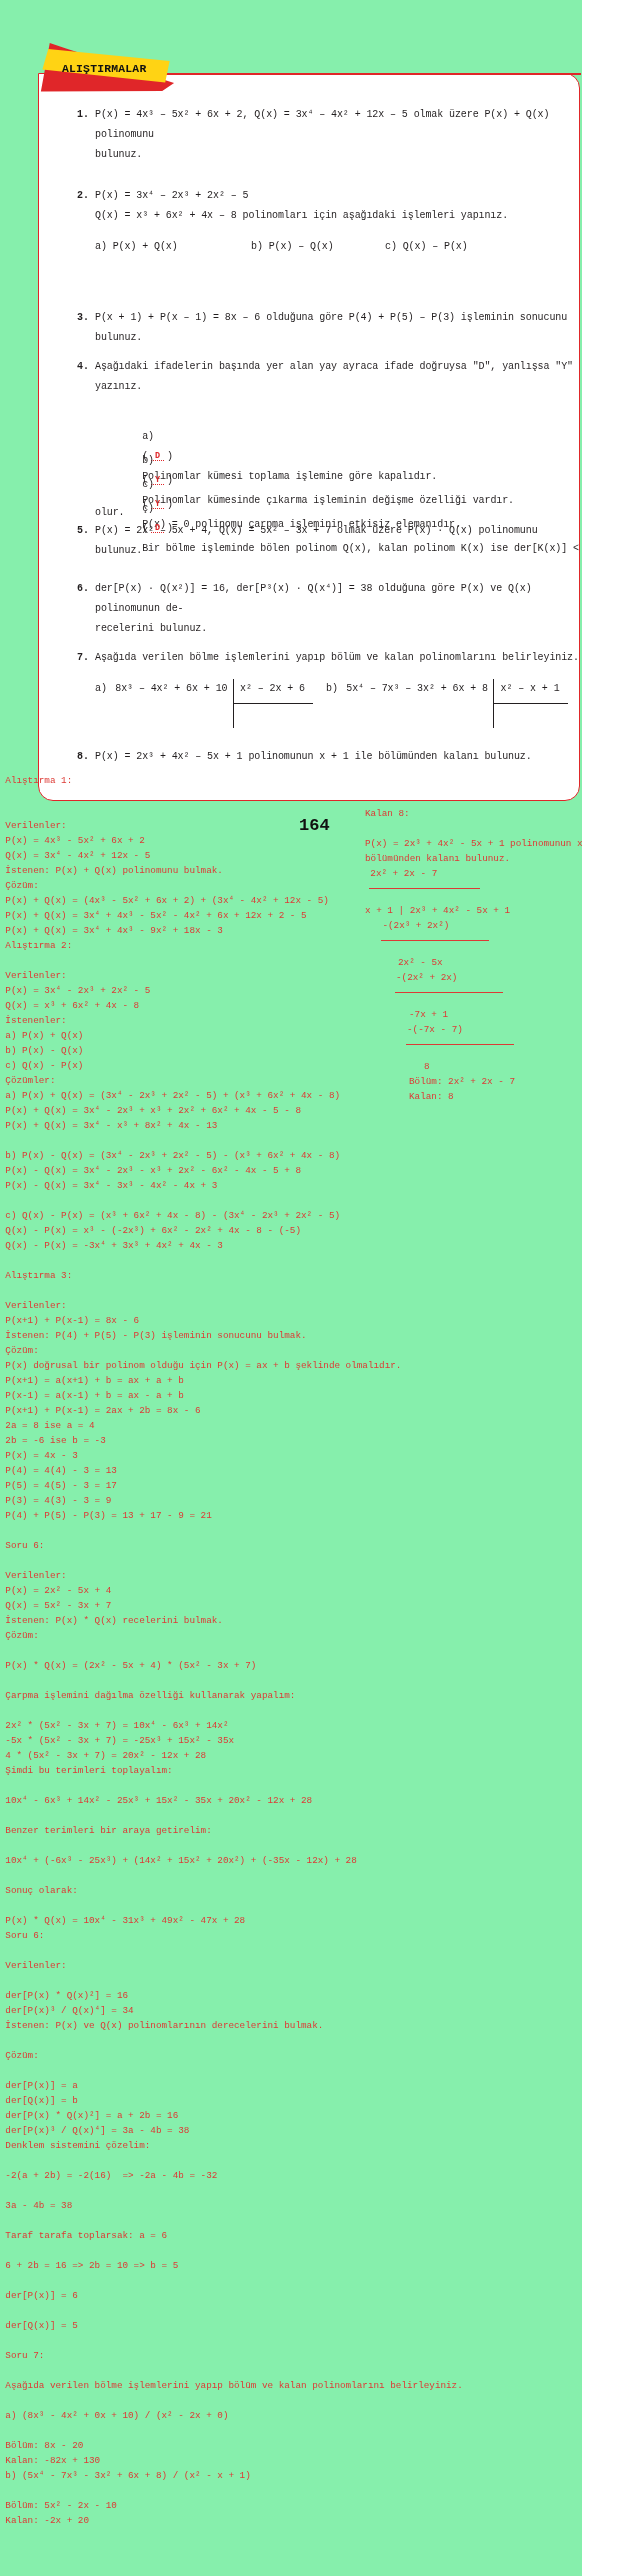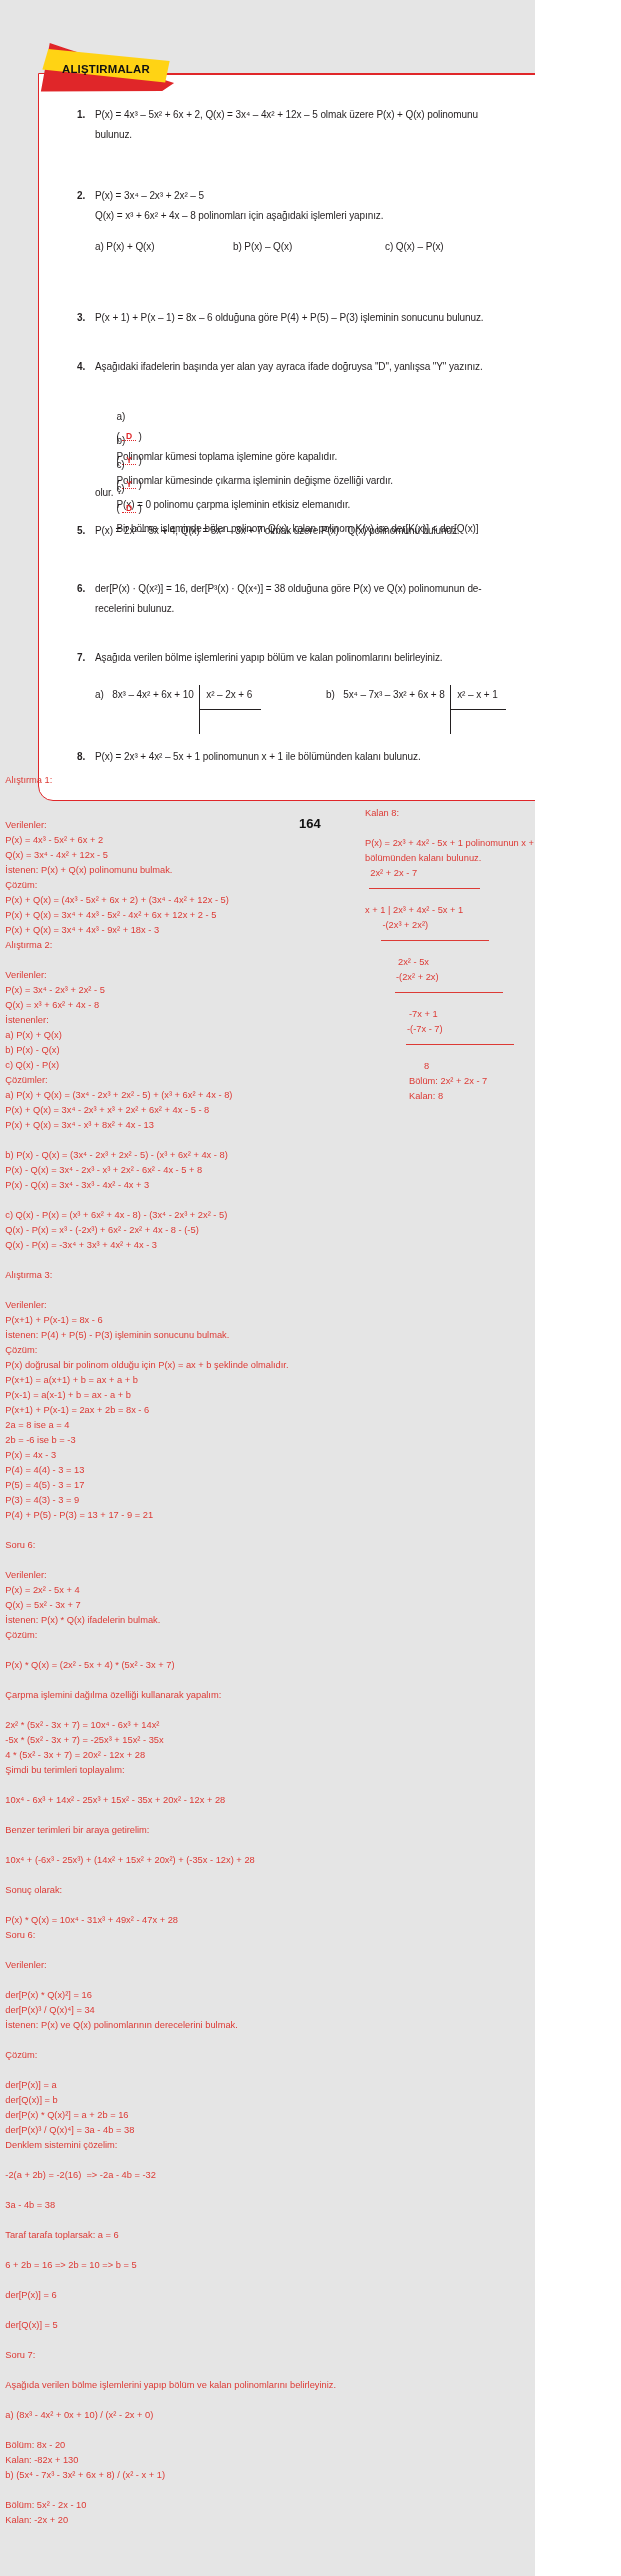--- a/index.html
+++ b/index.html
@@ -3,22 +3,22 @@
 <meta charset="utf-8">
 <style>
   :root{
     --red:#e02629;
     --sol-red:#dd3a35;
     --ink:#231f20;
     --yellow:#ffd314;
   }
   html,body{margin:0;padding:0;background:#ffffff;}
   .page{
-    position:relative;width:535px;height:2576px;background:#e5e5e5;overflow:hidden;
-    font-family:Liberation Sans, sans-serif;color:var(--ink);
+    position:relative;width:582px;height:2576px;background:#86efac;overflow:hidden;
+    font-family:Liberation Mono, monospace;color:var(--ink);
   }
   
   .exercise-box{
     position:absolute;left:38px;top:73px;width:542px;height:728px;
     border:1.6px solid var(--red);border-radius:0 15px 15px 15px;box-sizing:border-box;
     background:#fff;
   }
   .banner-line{position:absolute;left:147px;top:73px;width:434px;height:1.6px;background:var(--red);}
   
   .banner{position:absolute;left:32px;top:43px;width:148px;height:50px;z-index:5;}
@@ -27,38 +27,38 @@
   .banner-yellow{position:absolute;inset:0;background:var(--yellow);
     clip-path:polygon(11% 12%,93% 36%,90% 79%,7% 53%);}
   .banner-label{position:absolute;left:30px;top:20px;font-size:11.4px;font-weight:bold;
     letter-spacing:0.2px;color:#111;}
   
   .prob{position:absolute;left:77px;width:503px;font-size:10px;line-height:20px;letter-spacing:-0.1px;}
   .pnum{position:absolute;left:0;top:0;font-weight:bold;}
   .ptext{margin-left:18px;}
   .opt-row{position:relative;height:20px;margin-top:10.6px;}
   .opt{position:absolute;top:0;white-space:pre;}
-  .opt.o0{left:0;} .opt.o1{left:138px;} .opt.o2{left:290px;}
+  .opt.o0{left:0;} .opt.o1{left:156px;} .opt.o2{left:290px;}
   .tf-row{height:24px;white-space:pre;}
   .tf-first{margin-top:9.5px;}
   .tf-slot{display:inline-block;min-width:13.7px;text-align:center;color:var(--red);
     font-weight:bold;font-size:8.5px;line-height:7.4px;border-bottom:1.1px dotted var(--red);
     vertical-align:0.5px;margin:0 2.6px;}
   .tf-cont{height:20px;}
-  .div-row{position:relative;height:58px;margin-top:17px;}
+  .div-row{position:relative;height:58px;margin-top:11px;}
   .division{position:absolute;top:0;white-space:nowrap;}
   .division.da{left:0;} .division.db{left:231px;}
   .dlabel{margin-right:8.5px;}
   .dividend{margin-right:5.3px;}
   .divisor-cell{display:inline-block;border-left:1.3px solid var(--ink);height:49px;
     vertical-align:top;padding-left:0;}
   .divisor{display:inline-block;border-bottom:1.3px solid var(--ink);
     padding:0 8.5px 4.2px 6.3px;}
   
-  .page-num{position:absolute;left:299px;top:816px;font-size:13px;font-weight:bold;color:#111;text-align:right;}
+  .page-num{position:absolute;left:299px;top:816px;font-size:17px;font-weight:bold;color:#111;text-align:right;}
   
   .sol-col{position:absolute;color:var(--sol-red);font-size:9.3px;}
   .sol-left{left:5.3px;top:773px;width:476px;}
   .sol-right{left:365px;top:806px;width:254px;}
   .sol-line{height:15px;line-height:15px;white-space:pre;}
   .sol-rule{height:15px;}
   .rule-line{border-top:1.1px solid var(--sol-red);height:0;margin-top:6.9px;}
 </style>
 </head>
 <body>
@@ -219,21 +219,21 @@
       <div class="sol-line">P(4) = 4(4) - 3 = 13</div>
       <div class="sol-line">P(5) = 4(5) - 3 = 17</div>
       <div class="sol-line">P(3) = 4(3) - 3 = 9</div>
       <div class="sol-line">P(4) + P(5) - P(3) = 13 + 17 - 9 = 21</div>
       <div class="sol-line">&nbsp;</div>
       <div class="sol-line">Soru 6:</div>
       <div class="sol-line">&nbsp;</div>
       <div class="sol-line">Verilenler:</div>
       <div class="sol-line">P(x) = 2x² - 5x + 4</div>
       <div class="sol-line">Q(x) = 5x² - 3x + 7</div>
-      <div class="sol-line">İstenen: P(x) * Q(x) ifadelerin bulmak.</div>
+      <div class="sol-line">İstenen: P(x) * Q(x) recelerini bulmak.</div>
       <div class="sol-line">Çözüm:</div>
       <div class="sol-line">&nbsp;</div>
       <div class="sol-line">P(x) * Q(x) = (2x² - 5x + 4) * (5x² - 3x + 7)</div>
       <div class="sol-line">&nbsp;</div>
       <div class="sol-line">Çarpma işlemini dağılma özelliği kullanarak yapalım:</div>
       <div class="sol-line">&nbsp;</div>
       <div class="sol-line">2x² * (5x² - 3x + 7) = 10x⁴ - 6x³ + 14x²</div>
       <div class="sol-line">-5x * (5x² - 3x + 7) = -25x³ + 15x² - 35x</div>
       <div class="sol-line">4 * (5x² - 3x + 7) = 20x² - 12x + 28</div>
       <div class="sol-line">Şimdi bu terimleri toplayalım:</div>

